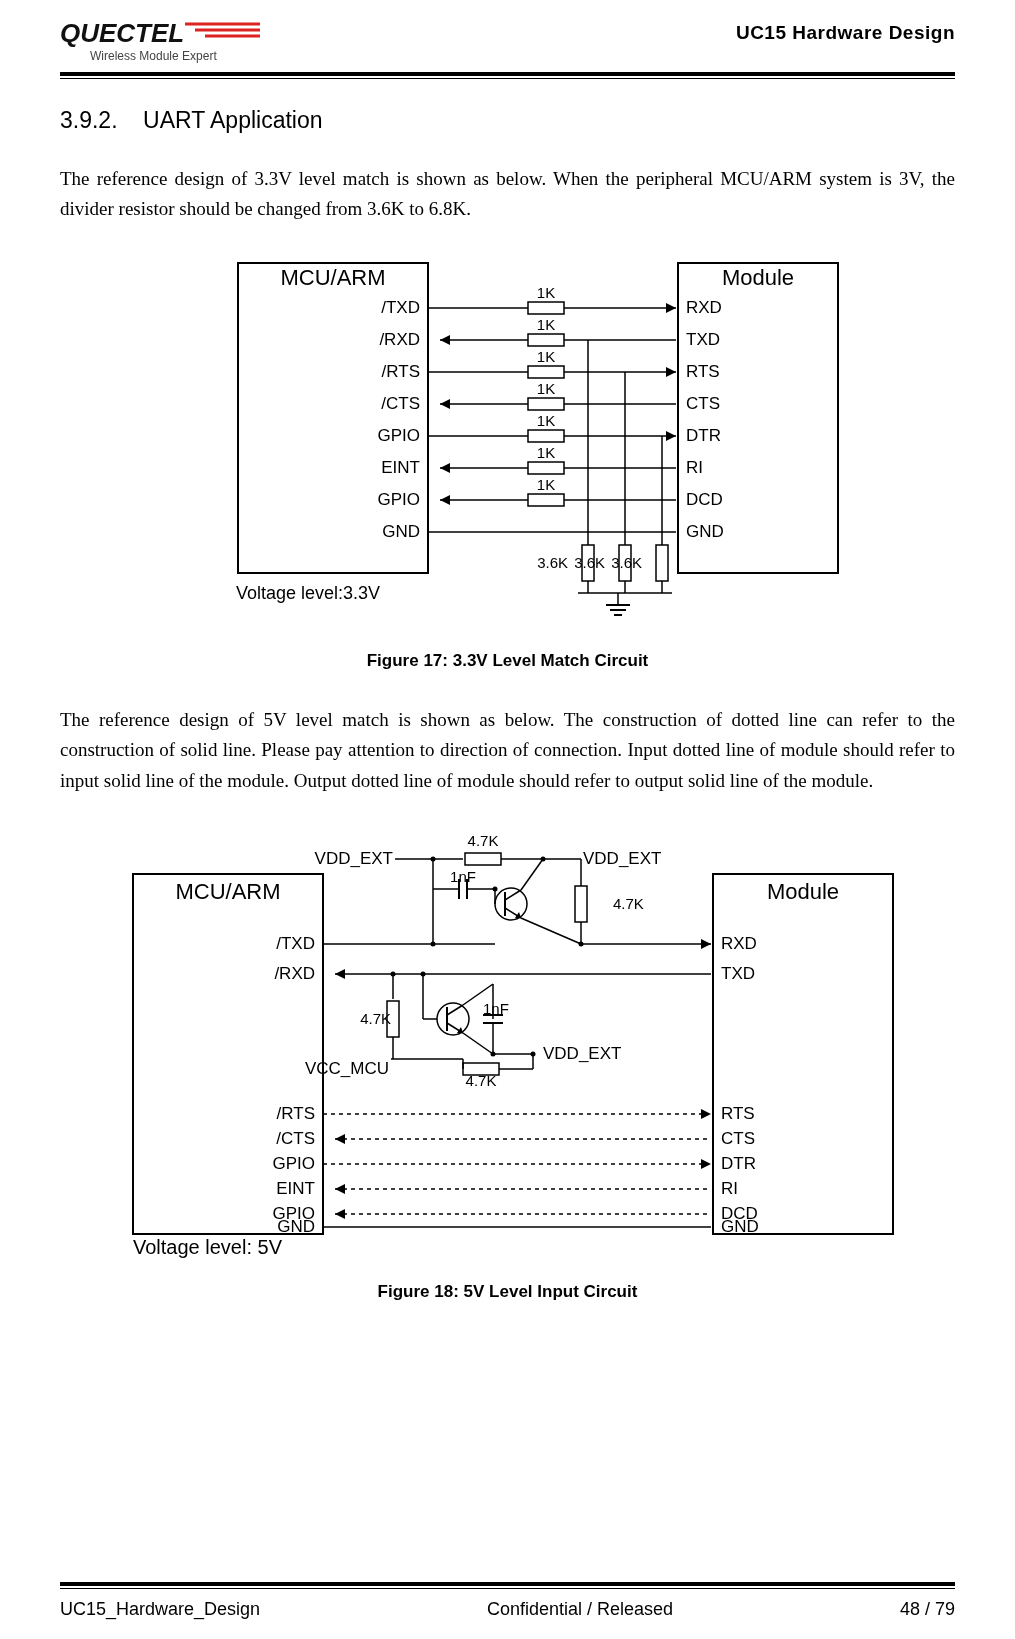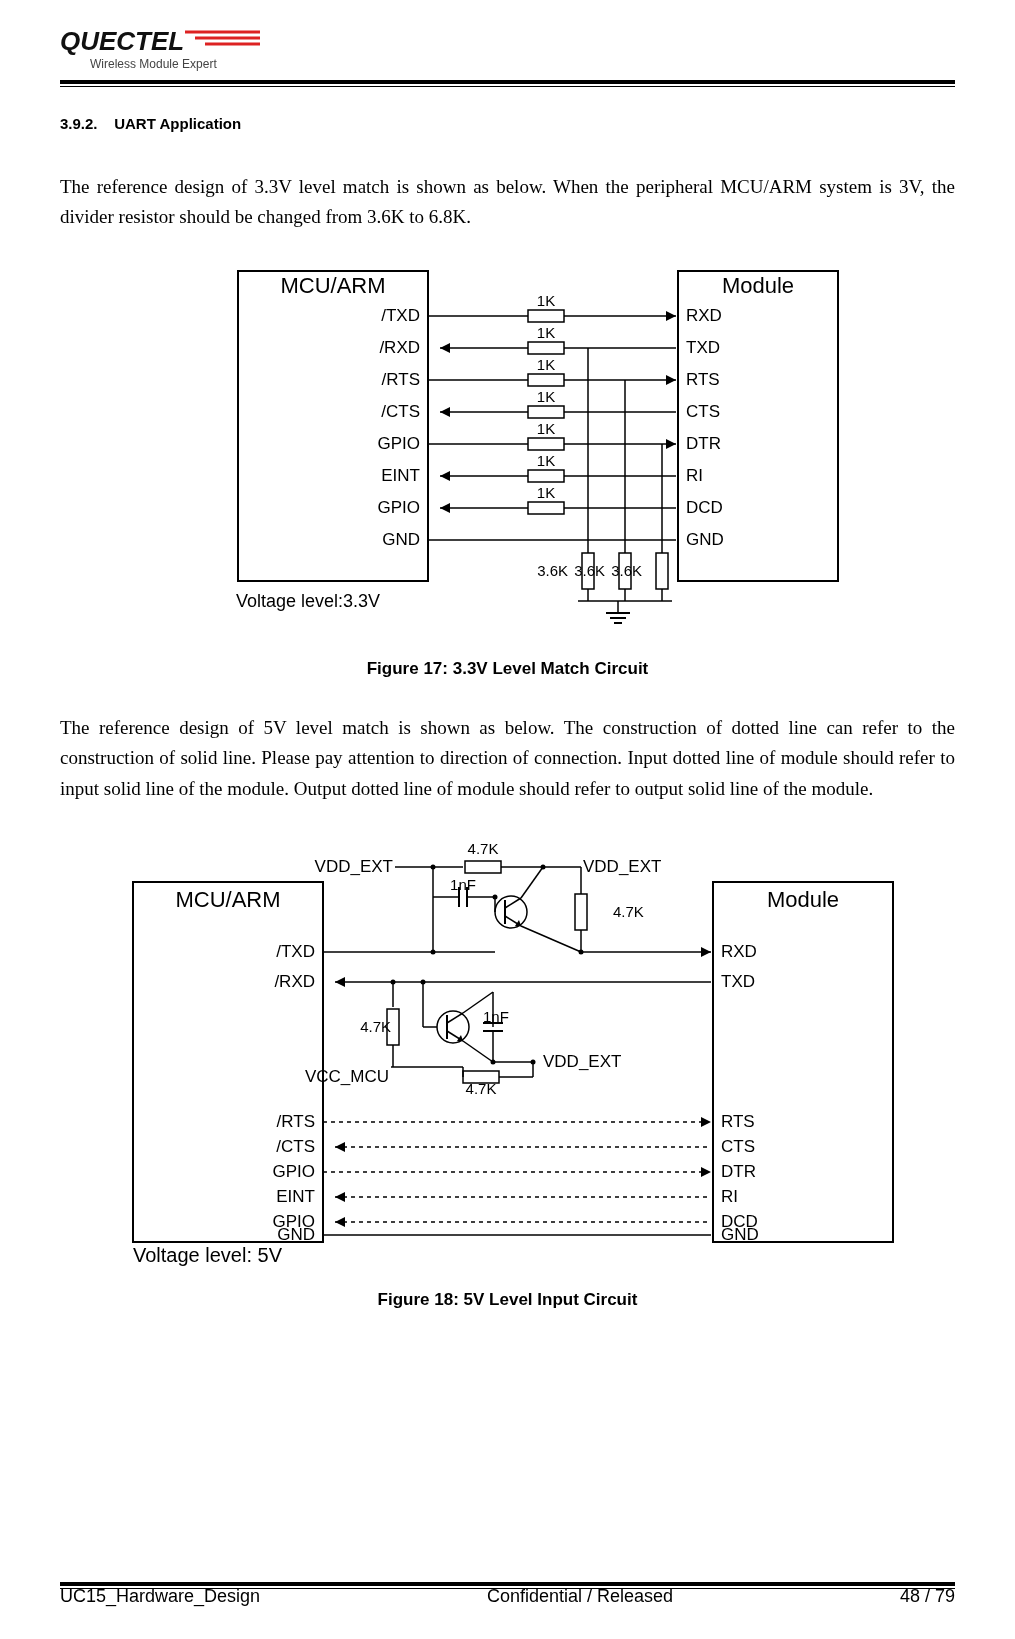--- a/index.html
+++ b/index.html
@@ -5,49 +5,50 @@
     * { box-sizing: border-box; margin: 0; padding: 0; }
     body {
       width: 1015px;
       height: 1639px;
       font-family: Arial, Helvetica, sans-serif;
       background: #fff;
       color: #000;
       position: relative;
       padding: 20px 60px 0 60px;
     }
-    .header { display: flex; justify-content: space-between; align-items: flex-start; margin-bottom: 6px; margin-top: 8px; }
+    .header { display: flex; justify-content: space-between; align-items: flex-start; margin-bottom: 6px; }
     .logo-block { display: flex; align-items: center; gap: 6px; }
     .logo-svg { width: 210px; height: 46px; }
     .header-right { text-align: right; font-weight: bold; font-size: 19px; line-height: 1.35; letter-spacing: 0.5px;}
     .hr-top { border: none; border-top: 4px solid #000; margin-top: 6px; margin-bottom: 2px; }
     .hr-thin { border: none; border-top: 1px solid #000; margin-bottom: 28px; }
-    .section-head { font-size: 15px; font-weight: bold; margin-bottom: 40px; }
+    .section-head { font-size: 23px; font-weight: normal; margin-bottom: 30px; }
     .para { font-size: 19px; line-height: 1.6; text-align: justify; margin-bottom: 28px; font-family: Liberation Serif, serif; }
     .fig-wrap { display: flex; flex-direction: column; align-items: center; margin-bottom: 34px; }
     .fig-caption { font-size: 17px; font-weight: bold; margin-top: 18px; text-align: center;}
     .footer-rule-thick { border: none; border-top: 4px solid #000; margin-top: 42px; margin-bottom: 2px;}
     .footer-rule-thin { border: none; border-top: 1px solid #000;}
-    .footer { display: flex; justify-content: space-between; font-size: 18px; margin-top: 10px; position: absolute; bottom: 32px; left: 60px; right: 60px;}
+    .footer { display: flex; justify-content: space-between; font-size: 18px; margin-top: 10px; position: absolute; bottom: 19px; left: 60px; right: 60px;}
     svg text { font-family: Arial, Helvetica, sans-serif; }
   </style>
 </head>
 <body>
 
 <div class="header">
   <div class="logo-block">
     <svg class="logo-svg" viewBox="0 0 210 46">
       <text x="0" y="22" font-size="26" font-weight="bold" font-style="italic" fill="#111">QUECTEL</text>
       <line x1="125" y1="4" x2="200" y2="4" stroke="#d22" stroke-width="3"></line>
       <line x1="135" y1="10" x2="200" y2="10" stroke="#d22" stroke-width="3"></line>
       <line x1="145" y1="16" x2="200" y2="16" stroke="#d22" stroke-width="3"></line>
       <text x="30" y="40" font-size="12" fill="#444">Wireless Module Expert</text>
     </svg>
   </div>
   <div class="header-right">
+    <div>UC15 Hardware Design</div>
   </div>
 </div>
 <hr class="hr-top">
 <hr class="hr-thin">
 
 <div class="section-head">
   <span>3.9.2.</span>
   &nbsp;&nbsp;
   <span>UART Application</span>
 </div>

